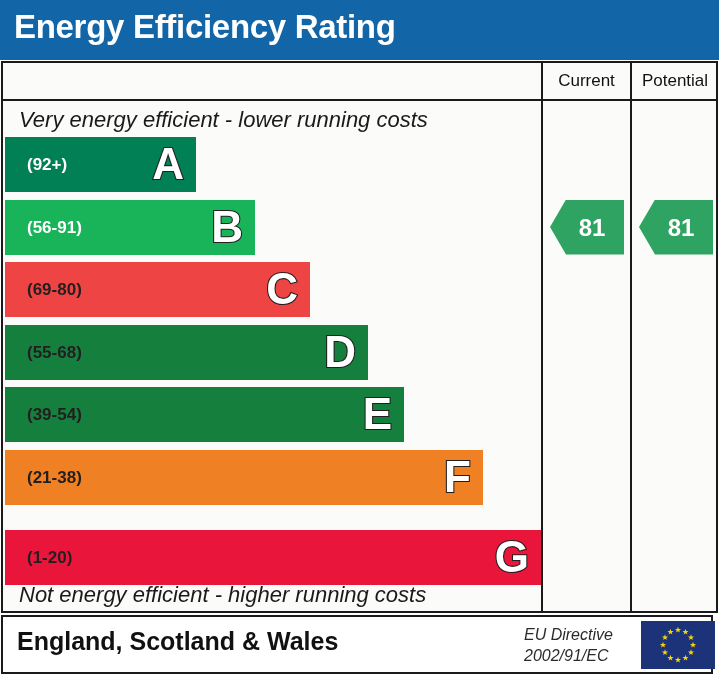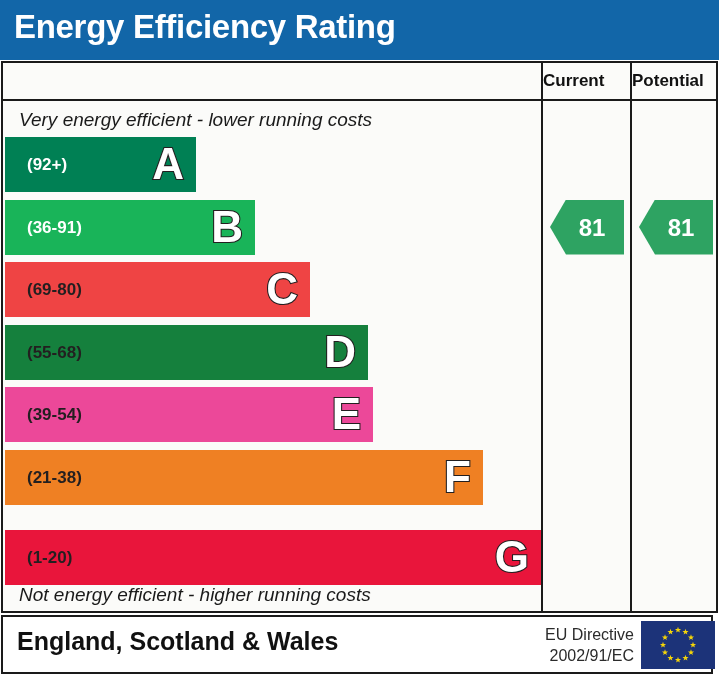--- a/index.html
+++ b/index.html
@@ -60,22 +60,23 @@
     width: 100%;
     height: 38px;
     border-bottom: 2px solid #1a1a1a;
     box-sizing: border-box;
   }
   .col-head-cell {
     position: absolute;
     top: 0;
     height: 36px;
     line-height: 36px;
+    text-align: center;
     font-size: 17px;
-    font-weight: bold;
+    font-weight: normal;
     color: #111111;
     box-sizing: border-box;
   }
   .col-head-current {
     left: 538px;
     width: 89px;
     border-left: 2px solid #1a1a1a;
   }
   .col-head-potential {
     left: 627px;
@@ -94,21 +95,21 @@
   .col-rule-a { left: 538px; }
   .col-rule-b { left: 627px; }
 
   
   .caption {
     position: absolute;
     left: 0;
     width: 538px;
     height: 33px;
     line-height: 33px;
-    font-size: 19px;
+    font-size: 22px;
     font-style: italic;
     color: #1a1a1a;
     padding-left: 16px;
     box-sizing: border-box;
     white-space: nowrap;
   }
   .caption-top { top: 40px; }
   .caption-bottom { top: 515px; }
 
   
@@ -184,24 +185,25 @@
     font-size: 25px;
     font-weight: bold;
     color: #111111;
     white-space: nowrap;
   }
   .footer-directive {
     position: absolute;
     left: 521px;
     top: 7px;
     width: 110px;
-    text-align: right;
+    text-align: left;
     font-size: 16px;
     color: #2b2b2b;
     line-height: 21px;
+    font-style: italic;
   }
   .eu-flag {
     position: absolute;
     left: 638px;
     top: 4px;
     width: 74px;
     height: 48px;
     background: #1c3379;
   }
   .eu-flag svg { display: block; }
@@ -226,32 +228,32 @@
     <div class="col-rule col-rule-b"></div>
 
     <div class="caption caption-top">Very energy efficient - lower running costs</div>
 
     <div class="bands">
         <div class="band light-text" style="top: 0px; width: 191px; background: rgb(0, 128, 84);">
           <span class="band-range">(92+)</span>
           <span class="band-letter">A</span>
         </div>
         <div class="band light-text" style="top: 62.5px; width: 250px; background: rgb(25, 180, 89);">
-          <span class="band-range">(36-91)</span>
+          <span class="band-range">(56-91)</span>
           <span class="band-letter">B</span>
         </div>
         <div class="band dark-text" style="top: 125px; width: 305px; background: #ef4444;">
           <span class="band-range">(69-80)</span>
           <span class="band-letter">C</span>
         </div>
         <div class="band dark-text" style="top: 187.5px; width: 363px; background: #15803d;">
           <span class="band-range">(55-68)</span>
           <span class="band-letter">D</span>
         </div>
-        <div class="band dark-text" style="top: 250px; width: 368px; background: #ec4899;">
+        <div class="band dark-text" style="top: 250px; width: 399px; background: #15803d;">
           <span class="band-range">(39-54)</span>
           <span class="band-letter">E</span>
         </div>
         <div class="band dark-text" style="top: 312.5px; width: 478px; background: rgb(239, 128, 35);">
           <span class="band-range">(21-38)</span>
           <span class="band-letter">F</span>
         </div>
         <div class="band dark-text" style="top: 375px; width: 536px; background: rgb(233, 21, 59); margin-top: 18px;">
           <span class="band-range">(1-20)</span>
           <span class="band-letter">G</span>

